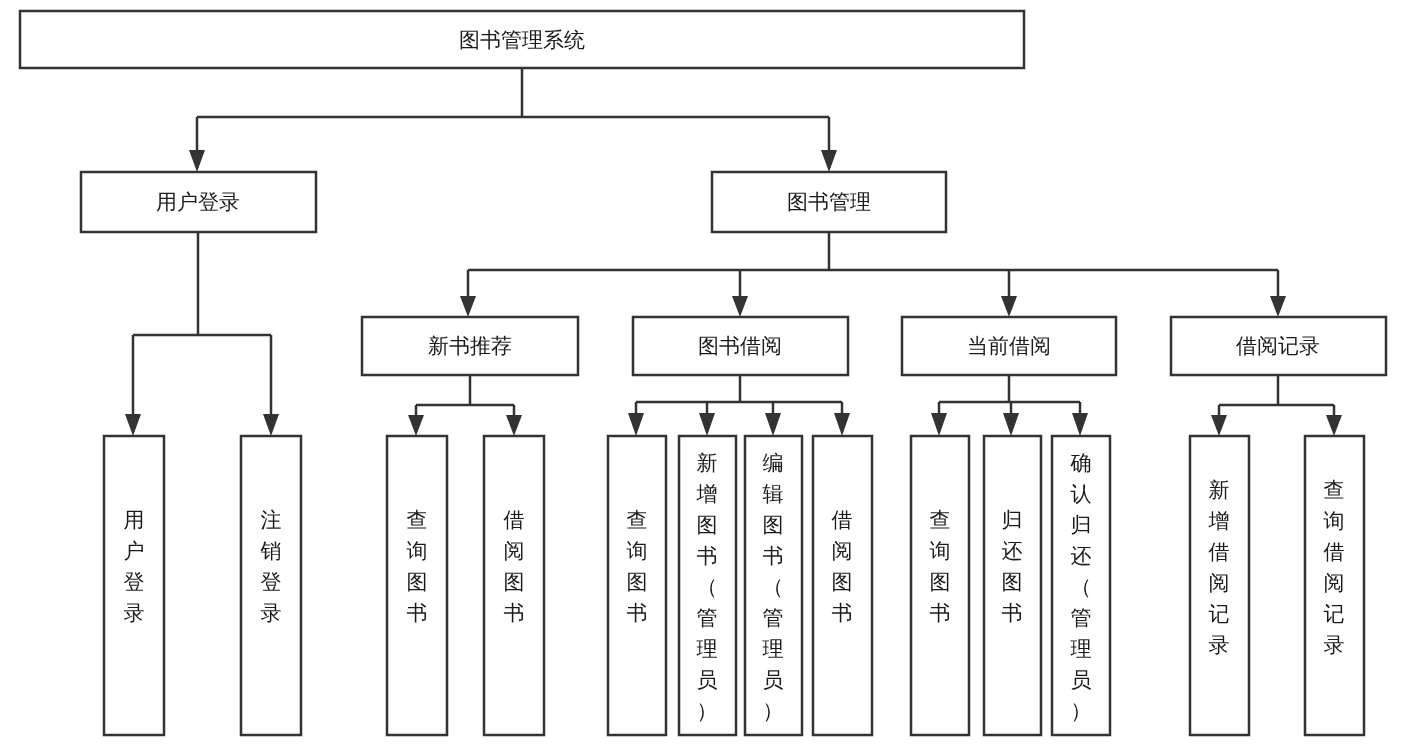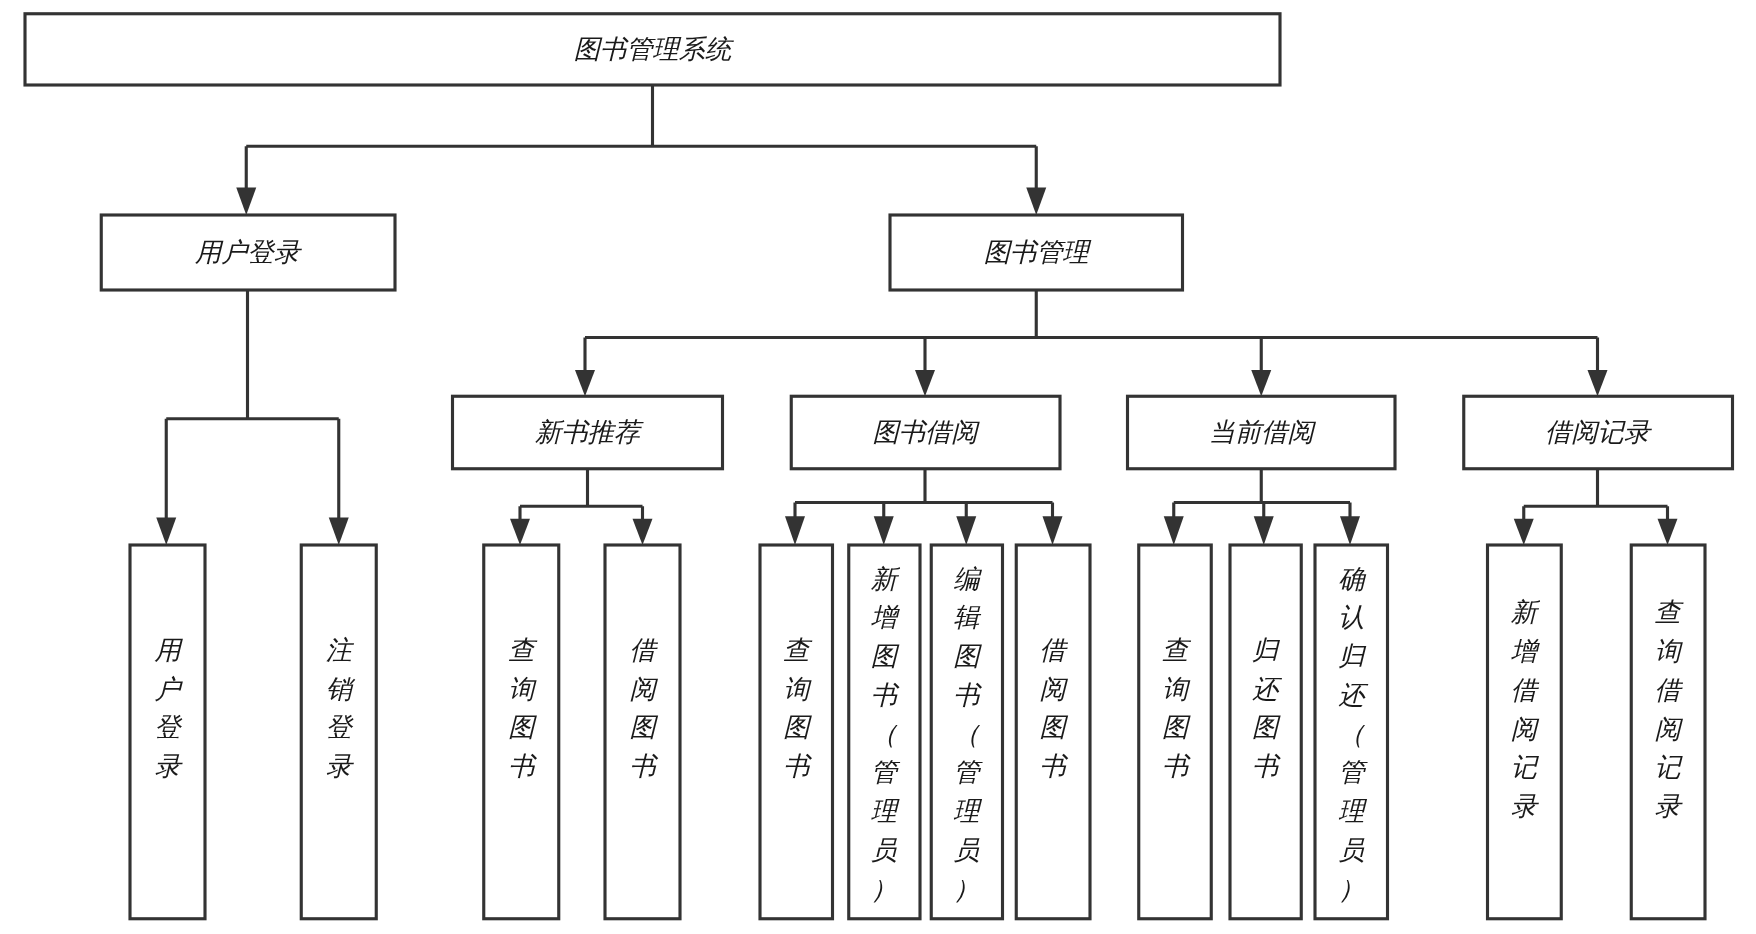--- a/index.html
+++ b/index.html
@@ -11,21 +11,20 @@
     width: 1405px;
     height: 747px;
     font-family: "DejaVu Sans", "Liberation Sans", sans-serif;
     overflow: hidden;
   }
   #diagram-root {
     position: relative;
     width: 1405px;
     height: 652px;
     background: #ffffff;
-    font-style: italic;
   }
   svg.diagram {
     position: absolute;
     left: 0;
     top: 0;
     width: 1405px;
     height: 747px;
     display: block;
   }
   .node-box {

